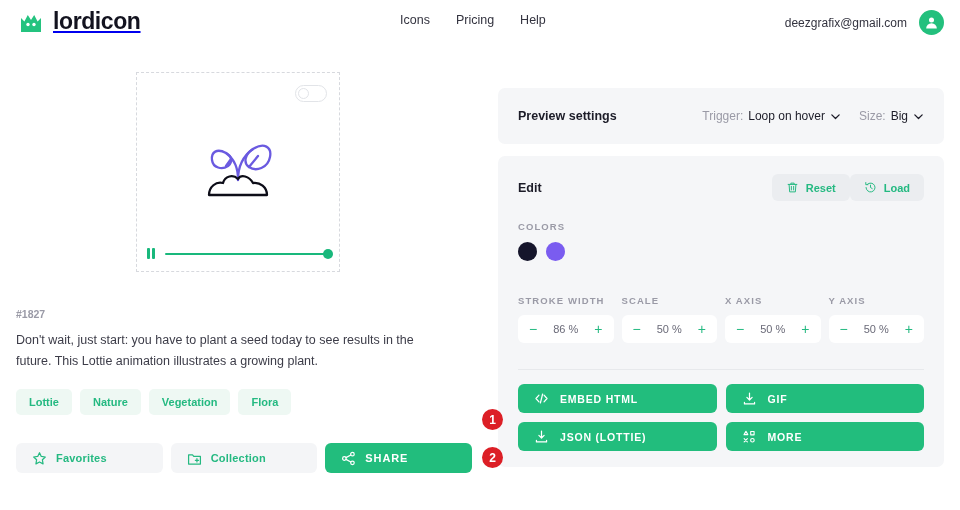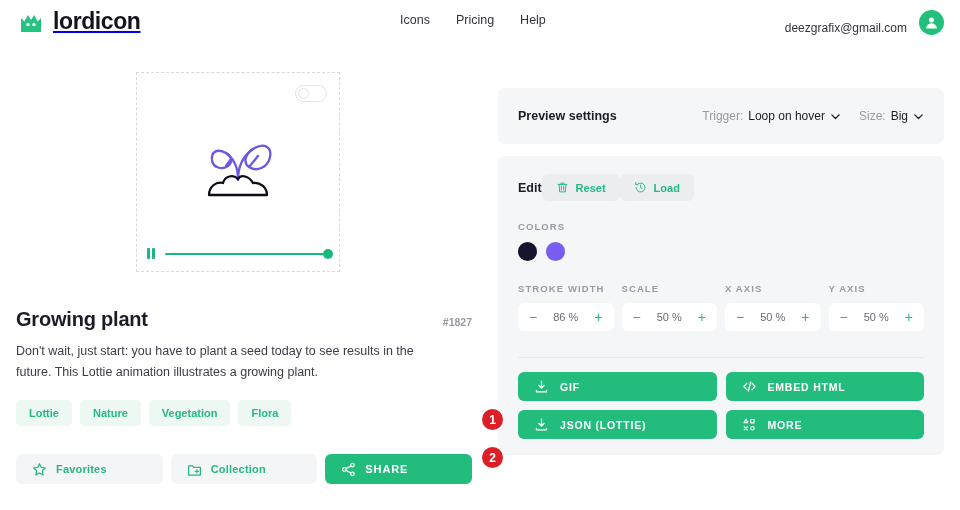--- a/index.html
+++ b/index.html
@@ -17,21 +17,21 @@
     position: absolute; top: 0; left: 0; width: 960px; height: 46px;
     display: flex; align-items: center;
   }
   .brand { position: absolute; left: 18px; top: 8px; display: flex; align-items: center; gap: 9px; }
   .brand-mark { width: 26px; height: 26px; display: block; }
   .brand-name { font-size: 23px; font-weight: 700; letter-spacing: -0.4px; color: #13131f; }
 
   .nav { position: absolute; left: 400px; top: 13px; display: flex; gap: 26px; }
   .nav-item { font-size: 12.5px; color: #33333f; text-decoration: none; }
 
-  .account { position: absolute; right: 16px; top: 10px; display: flex; align-items: flex-end; gap: 12px; }
+  .account { position: absolute; right: 16px; top: 10px; display: flex; align-items: center; gap: 12px; }
   .account-email { font-size: 12px; color: #33333f; }
   .avatar { width: 25px; height: 25px; border-radius: 50%; background: #23c07d; display: flex; align-items: center; justify-content: center; }
 
   
   .left { position: absolute; left: 16px; top: 72px; width: 456px; }
 
   .preview-box {
     position: relative;
     margin-left: 120px;
     width: 204px; height: 200px;
@@ -88,37 +88,37 @@
     height: 56px; display: flex; align-items: center;
     justify-content: space-between; padding: 0 20px;
   }
   .ps-title { font-size: 12.5px; font-weight: 700; color: #1c1c28; }
   .ps-controls { display: flex; align-items: center; gap: 18px; }
   .ps-ctrl { display: flex; align-items: center; gap: 5px; font-size: 12px; cursor: pointer; }
   .ps-key { color: #9a9aa6; }
   .ps-val { color: #1c1c28; }
 
   .edit-panel { margin-top: 12px; padding: 18px 20px 16px; }
-  .edit-head { display: flex; align-items: center; }
+  .edit-head { display: flex; align-items: center; justify-content: space-between; }
   .edit-title { font-size: 12.5px; font-weight: 700; color: #1c1c28; }
   .edit-btns { display: flex; }
   .edit-btn {
     background: #ebedf0; border: none; border-radius: 6px;
     height: 27px; padding: 0 14px;
     display: flex; align-items: center; gap: 7px;
     color: #24b981; font-size: 11px; font-weight: 700;
     cursor: pointer;
   }
 
   .section-label { font-size: 9.5px; font-weight: 700; letter-spacing: 1.1px; color: #9a9aa6; }
   .colors-label { margin-top: 20px; }
   .swatches { display: flex; gap: 9px; margin-top: 10px; }
   .swatch { width: 19px; height: 19px; border-radius: 50%; cursor: pointer; }
 
-  .steppers { display: flex; gap: 8px; margin-top: 22px; }
+  .steppers { display: flex; gap: 8px; margin-top: 34px; }
   .stepper-col { flex: 1; }
   .stepper-box {
     margin-top: 9px; height: 28px;
     background: #fff; border-radius: 6px;
     display: flex; align-items: center; justify-content: space-between;
     padding: 0 11px;
   }
   .step-sign { color: #24b981; font-size: 14px; line-height: 1; cursor: pointer; user-select: none; font-weight: 400; }
   .step-val { font-size: 11px; color: #6a6a78; }
 
@@ -203,21 +203,20 @@
             <span></span>
             <span></span>
           </span>
         <span class="track">
           <span class="thumb"></span>
         </span>
       </div>
     </div>
 
     <div class="title-row">
-      <span class="icon-title">Growing plant</span>
       <span class="icon-id">#1827</span>
     </div>
 
     <p class="icon-desc">Don't wait, just start: you have to plant a seed today to see results in the future. This Lottie animation illustrates a growing plant.</p>
 
     <div class="tags">
       <span class="tag">Lottie</span>
       <span class="tag">Nature</span>
       <span class="tag">Vegetation</span>
       <span class="tag">Flora</span>
@@ -348,33 +347,33 @@
           </div>
         </div>
       </div>
 
       <div class="divider"></div>
 
       <div class="exports">
         <button class="export-btn">
           <span>
             <svg width="15" height="15" viewBox="0 0 16 16" fill="none" stroke="#ffffff" stroke-width="1.3" stroke-linecap="round" stroke-linejoin="round">
+              <path d="M5.3 4.4L2.1 8l3.2 3.6M10.7 4.4L13.9 8l-3.2 3.6M9.2 3.2L6.8 12.8"></path>
+            </svg>
+          </span>
+          <span>EMBED HTML</span>
+        </button>
+
+        <button class="export-btn">
+          <span>
+            <svg width="15" height="15" viewBox="0 0 16 16" fill="none" stroke="#ffffff" stroke-width="1.3" stroke-linecap="round" stroke-linejoin="round">
               <path d="M8 2.2v7.1M5.2 6.8L8 9.6l2.8-2.8M2.6 12.2v1.6h10.8v-1.6"></path>
             </svg>
           </span>
           <span>GIF</span>
-        </button>
-
-        <button class="export-btn">
-          <span>
-            <svg width="15" height="15" viewBox="0 0 16 16" fill="none" stroke="#ffffff" stroke-width="1.3" stroke-linecap="round" stroke-linejoin="round">
-              <path d="M5.3 4.4L2.1 8l3.2 3.6M10.7 4.4L13.9 8l-3.2 3.6M9.2 3.2L6.8 12.8"></path>
-            </svg>
-          </span>
-          <span>EMBED HTML</span>
         </button>
 
         <button class="export-btn">
           <span>
             <svg width="15" height="15" viewBox="0 0 16 16" fill="none" stroke="#ffffff" stroke-width="1.3" stroke-linecap="round" stroke-linejoin="round">
               <path d="M8 2.2v7.1M5.2 6.8L8 9.6l2.8-2.8M2.6 12.2v1.6h10.8v-1.6"></path>
             </svg>
           </span>
           <span>JSON (LOTTIE)</span>
         </button>

